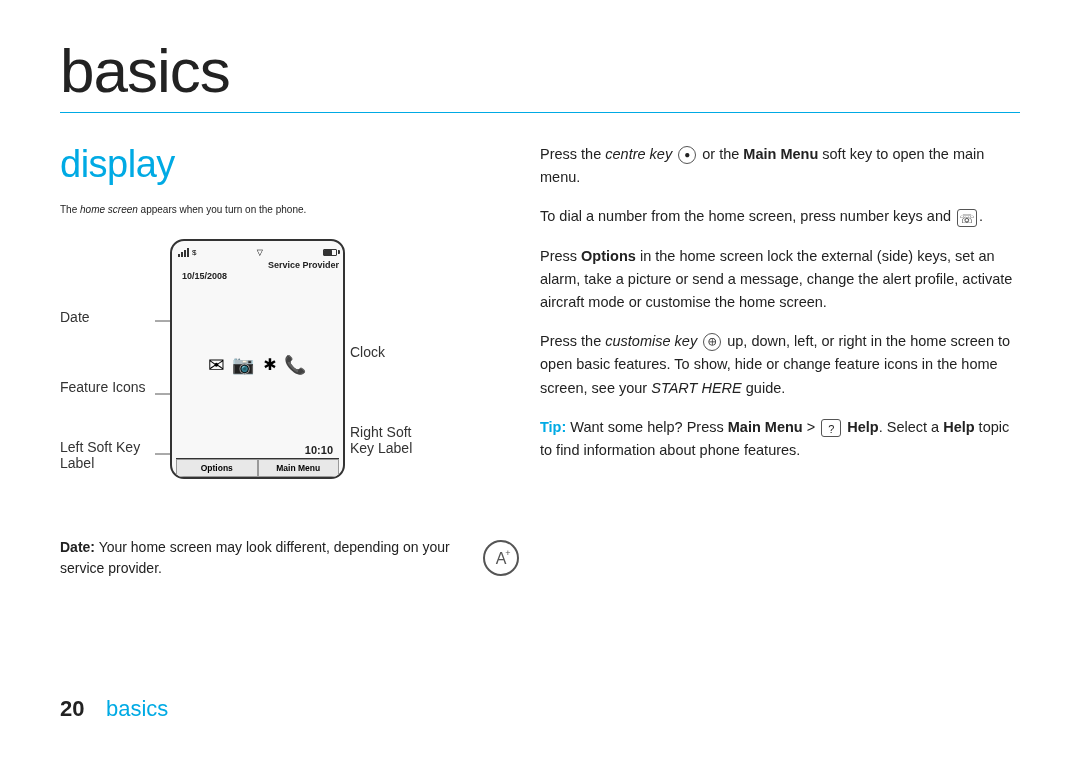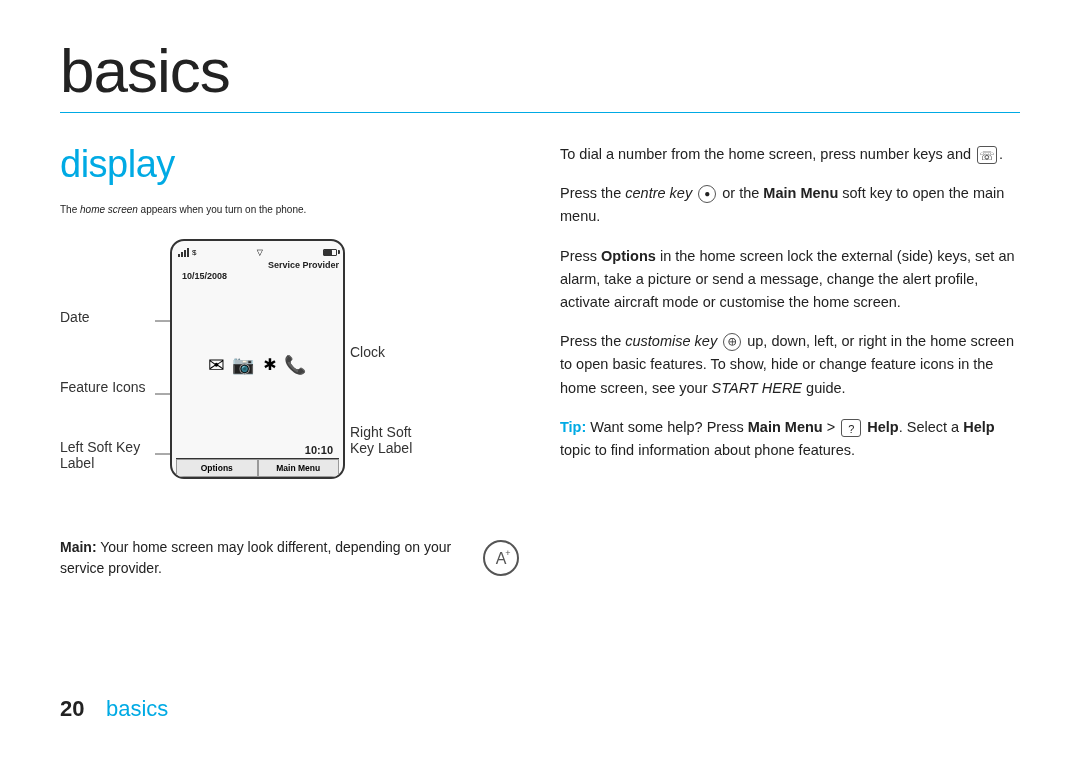--- a/index.html
+++ b/index.html
@@ -33,21 +33,21 @@
     .header-rule {
       border: none;
       border-top: 1.5px solid #00aae4;
       margin-bottom: 30px;
     }
 
     
     .content-area {
       display: flex;
       flex: 1;
-      gap: 40px;
+      gap: 20px;
     }
 
     .left-col {
       flex: 1;
       max-width: 460px;
     }
 
     .right-col {
       flex: 1;
     }
@@ -415,45 +415,45 @@
         <div class="label" style="left:0px; top:70px;">Date</div>
         <div class="label" style="left:0px; top:140px;">Feature Icons</div>
         <div class="label" style="left:290px; top:105px;text-align:center;">Clock</div>
         <div class="label" style="left:290px; top:185px;">Right Soft<br>Key Label</div>
         <div class="label" style="left:0px; top:200px;">Left Soft Key<br>Label</div>
 
       </div>
 
       <div class="note-area">
         <div class="note-text">
-          <strong>Main:</strong> Your home screen may look different, depending on your service provider.
+          <strong>Date:</strong> Your home screen may look different, depending on your service provider.
         </div>
         <div class="note-icon">
           
           <svg width="38" height="38" viewBox="0 0 38 38">
             <circle cx="19" cy="19" r="17" fill="none" stroke="#555" stroke-width="2"></circle>
             <text x="19" y="25" text-anchor="middle" font-size="16" fill="#555">A</text>
             <text x="26" y="17" text-anchor="middle" font-size="9" fill="#555">+</text>
           </svg>
         </div>
       </div>
 
     </div>
 
     <div class="right-col">
 
       <p class="right-para">
-        To dial a number from the home screen, press number keys and
-        <span class="inline-key-icon">☏</span>.
-      </p>
-
-      <p class="right-para">
         Press the <em>centre key</em>
         <span class="nav-key-symbol" style="font-size:10px;">●</span>
         or the <strong>Main Menu</strong> soft key to open the main menu.
+      </p>
+
+      <p class="right-para">
+        To dial a number from the home screen, press number keys and
+        <span class="inline-key-icon">☏</span>.
       </p>
 
       <p class="right-para">
         Press <strong>Options</strong> in the home screen lock the external (side) keys, set an alarm, take a picture or send a message, change the alert profile, activate aircraft mode or customise the home screen.
       </p>
 
       <p class="right-para">
         Press the <em>customise key</em>
         <span class="nav-key-symbol" style="font-size:8px;">⨁</span>
         up, down, left, or right in the home screen to open basic features. To show, hide or change feature icons in the home screen, see your <em>START HERE</em> guide.

